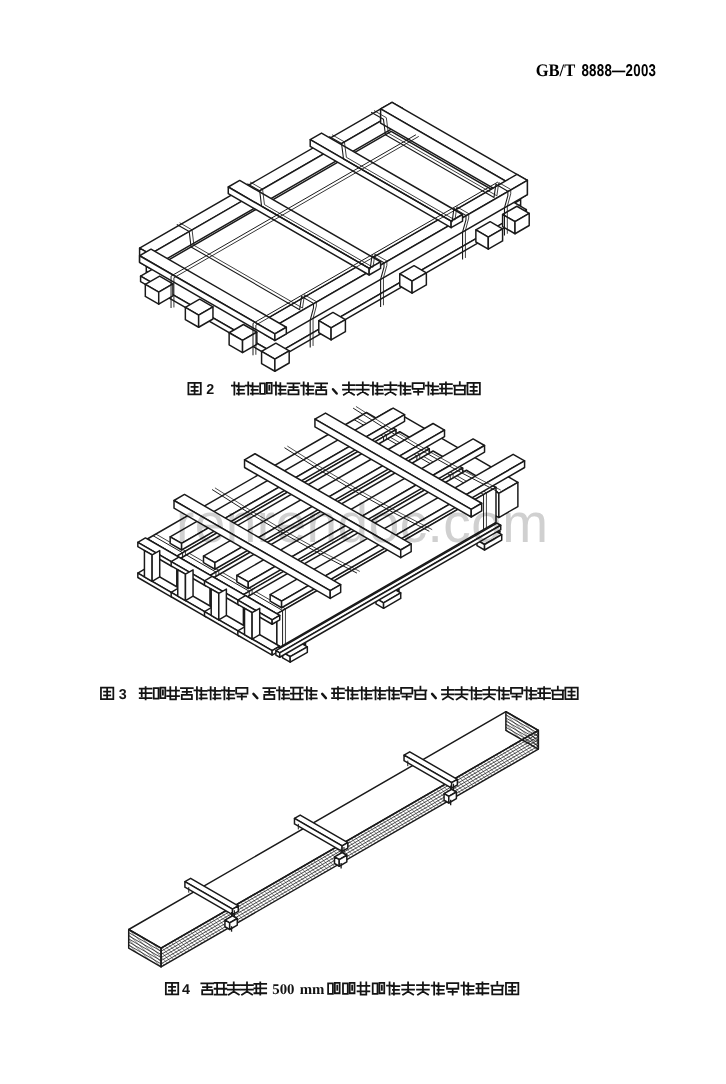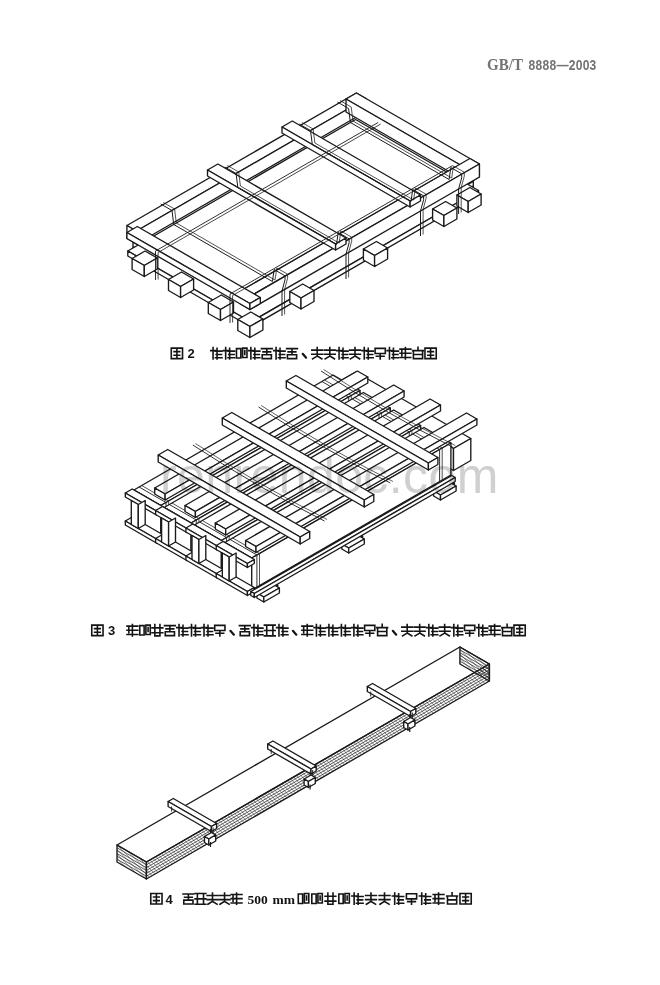--- a/index.html
+++ b/index.html
@@ -1,17 +1,17 @@
 <!DOCTYPE html>
 <html><head><meta charset="utf-8">
 <style>
   html,body{margin:0;padding:0;background:#fff;}
   body{width:660px;height:985px;position:relative;overflow:hidden;
        font-family:"Liberation Sans",sans-serif;}
-  #hdr{position:absolute;left:487px;top:56px;color:#737373;white-space:nowrap;}
+  #hdr{position:absolute;left:487px;top:56px;color:#000000;white-space:nowrap;}
   #hdr .gbt{display:inline-block;font-family:"Liberation Serif",serif;font-weight:bold;
        font-size:16px;transform:scaleX(0.94);transform-origin:0 50%;}
   #hdr .num{display:inline-block;font-family:"Liberation Sans",sans-serif;font-weight:bold;
        font-size:15.5px;transform:scaleX(0.78);transform-origin:0 50%;letter-spacing:0.3px;}
   #wm{position:absolute;left:160px;top:447px;font-family:"Liberation Sans",sans-serif;
       font-size:50px;color:#d0d0d0;white-space:nowrap;mix-blend-mode:multiply;
       letter-spacing:0.4px;text-align:right;}
 </style></head>
 <body>
 <svg xmlns="http://www.w3.org/2000/svg" width="660" height="985" viewBox="0 0 660 985" style="position:absolute;left:0;top:0">

